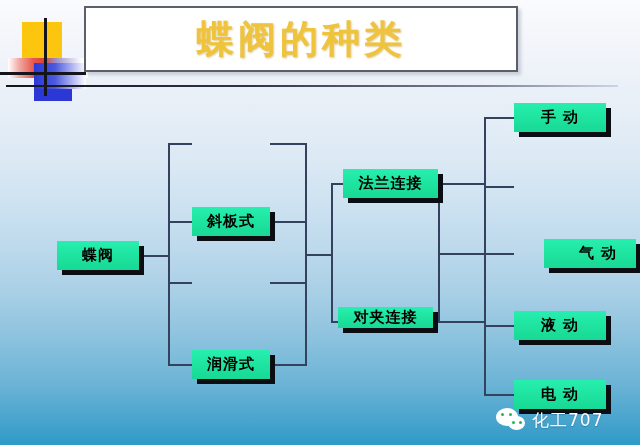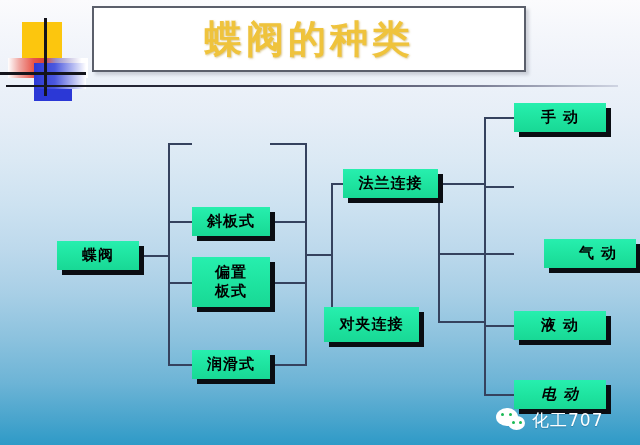--- a/index.html
+++ b/index.html
@@ -25,21 +25,21 @@
     background:linear-gradient(to right,#2b38d6 0%,#4b58de 40%,#ffffff 100%);}
   .lg-vline{position:absolute;left:36px;top:0px;width:3px;height:78px;background:#14141c;}
   .lg-hline{position:absolute;left:-8px;top:54px;width:86px;height:3px;background:#14141c;}
 
   
   #rule{position:absolute;left:6px;top:85px;width:612px;height:2px;
     background:linear-gradient(to right,#14141c 0%,#33344a 40%,#7d8096 78%,#cfd4e2 100%);}
 
   
   #title-box{
-    position:absolute;left:92px;top:6px;width:434px;height:66px;
+    position:absolute;left:84px;top:6px;width:434px;height:66px;
     background:#ffffff;border:2px solid #5b5f6b;box-sizing:border-box;
     box-shadow:3px 3px 3px rgba(120,125,140,.30);
     text-decoration:underline;
   }
   #title-text{
     position:absolute;left:0;top:0;width:100%;height:100%;
     display:flex;align-items:center;justify-content:center;
     color:#efc33c;font-size:38px;font-weight:bold;letter-spacing:4px;
     text-shadow:1px 1px 2px rgba(190,150,40,.55);
     font-family:"DejaVu Sans","Liberation Sans",sans-serif;
@@ -121,41 +121,35 @@
   <div class="ln h" style="left:484px;top:186px;width:30px;"></div>
   <div class="ln h" style="left:484px;top:253px;width:30px;"></div>
   <div class="ln h" style="left:484px;top:325px;width:30px;"></div>
   <div class="ln h" style="left:484px;top:394px;width:30px;"></div>
 
   <div class="node" style="left:57px;top:241px;width:82px;height:29px;">蝶阀</div>
 
 
   <div class="node" style="left:192px;top:207px;width:78px;height:29px;">斜板式</div>
 
-  <div class="node two-line" style="left:192px;top:257px;width:78px;height:50px;">
-    <span>
-      <span>偏置</span><br>
-      <span>板式</span>
-    </span>
-  </div>
 
   <div class="node" style="left:192px;top:350px;width:78px;height:29px;">润滑式</div>
 
   <div class="node" style="left:343px;top:169px;width:95px;height:29px;">法兰连接</div>
 
-  <div class="node" style="left:324px;top:307px;width:95px;height:35px;">对夹连接</div>
+  <div class="node" style="left:338px;top:307px;width:95px;height:21px;">对夹连接</div>
 
   <div class="node" style="left:514px;top:103px;width:92px;height:29px;">手  动</div>
 
 
   <div class="node" style="left:544px;top:239px;width:92px;height:29px;padding-left:16px;">气  动</div>
 
   <div class="node" style="left:514px;top:311px;width:92px;height:29px;">液  动</div>
 
-  <div class="node" style="left:514px;top:380px;width:92px;height:29px;font-style:italic;">电  动</div>
+  <div class="node" style="left:514px;top:380px;width:92px;height:29px;">电  动</div>
 
   <div id="watermark">
     <div id="wm-icon">
       <div class="bub bub1"></div>
       <div class="bub bub2"></div>
       <div class="eye" style="left:5px;top:5px;"></div>
       <div class="eye" style="left:13px;top:5px;"></div>
       <div class="eye" style="left:16px;top:13px;"></div>
       <div class="eye" style="left:23px;top:13px;"></div>
     </div>

